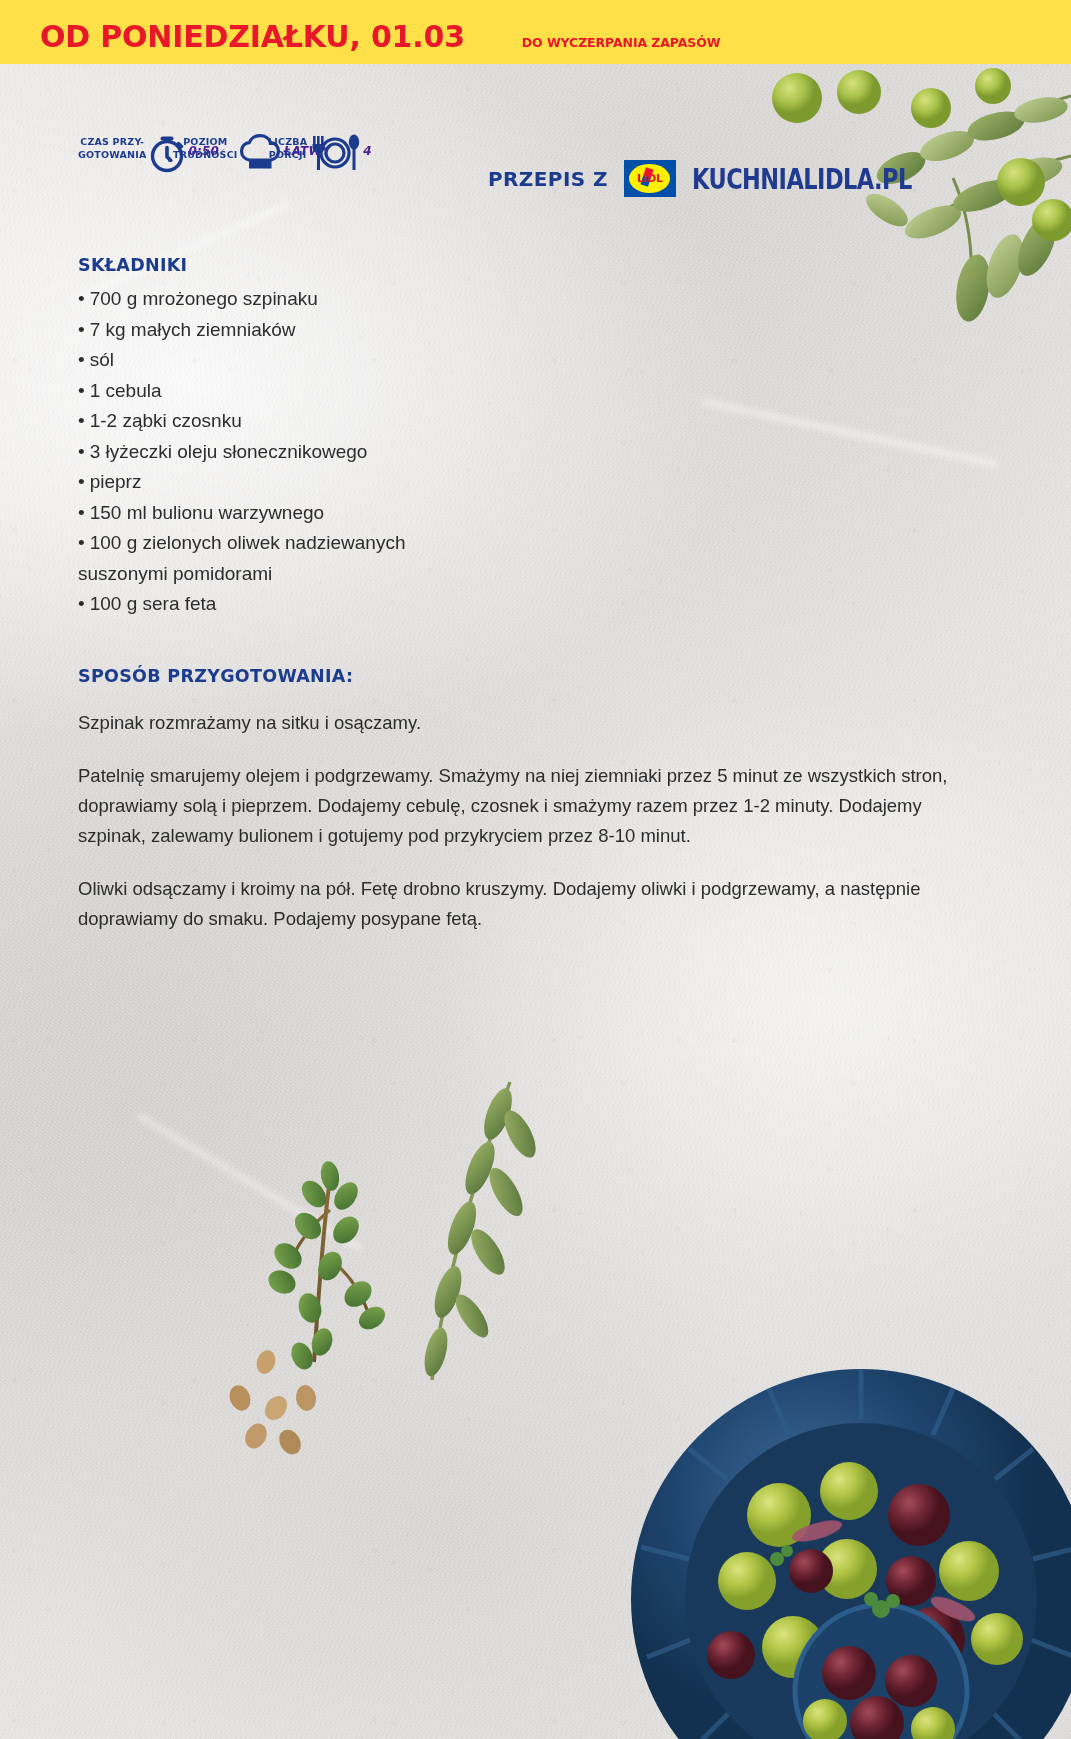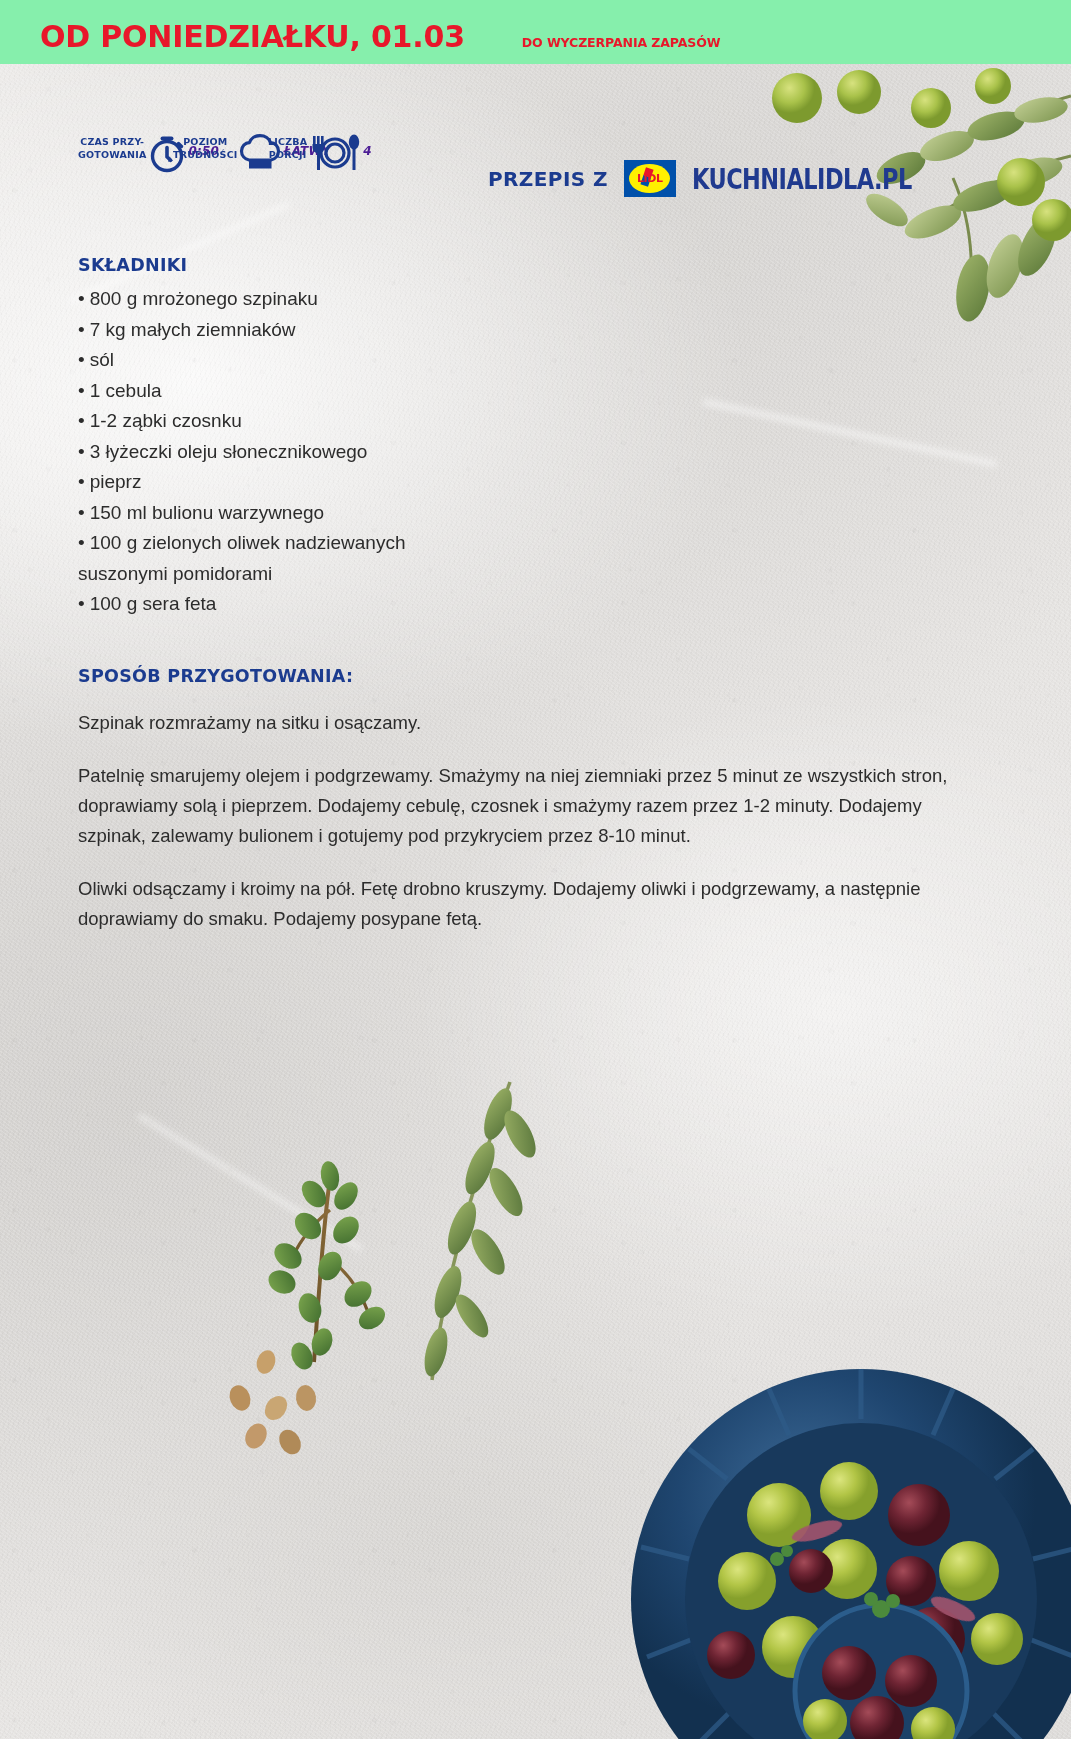--- a/index.html
+++ b/index.html
@@ -56,21 +56,21 @@
     background: rgba(255,255,255,0.5);
     filter: blur(3px);
   }
 
   
   .banner {
     position: absolute;
     left: 0; top: 0;
     width: 1071px;
     height: 64px;
-    background: #86efac;
+    background: #fde047;
     z-index: 40;
   }
   .banner-inner {
     position: absolute;
     left: 40px;
     bottom: 10px;
     display: flex;
     align-items: baseline;
     gap: 9px;
   }
@@ -389,21 +389,21 @@
     </span>
   </span>
   <span class="brand-site">KUCHNIALIDLA.PL</span>
 </div>
 
 <div class="content">
 
   <div class="section-head">SKŁADNIKI</div>
 
   <ul class="ingredients">
-    <li><span class="bullet">•</span><span>800 g mrożonego szpinaku</span></li>
+    <li><span class="bullet">•</span><span>700 g mrożonego szpinaku</span></li>
     <li><span class="bullet">•</span><span>7 kg małych ziemniaków</span></li>
     <li><span class="bullet">•</span><span>sól</span></li>
     <li><span class="bullet">•</span><span>1 cebula</span></li>
     <li><span class="bullet">•</span><span>1-2 ząbki czosnku</span></li>
     <li><span class="bullet">•</span><span>3 łyżeczki oleju słonecznikowego</span></li>
     <li><span class="bullet">•</span><span>pieprz</span></li>
     <li><span class="bullet">•</span><span>150 ml bulionu warzywnego</span></li>
     <li><span class="bullet">•</span><span>100 g zielonych oliwek nadziewanych
 suszonymi pomidorami</span></li>
     <li><span class="bullet">•</span><span>100 g sera feta</span></li>

